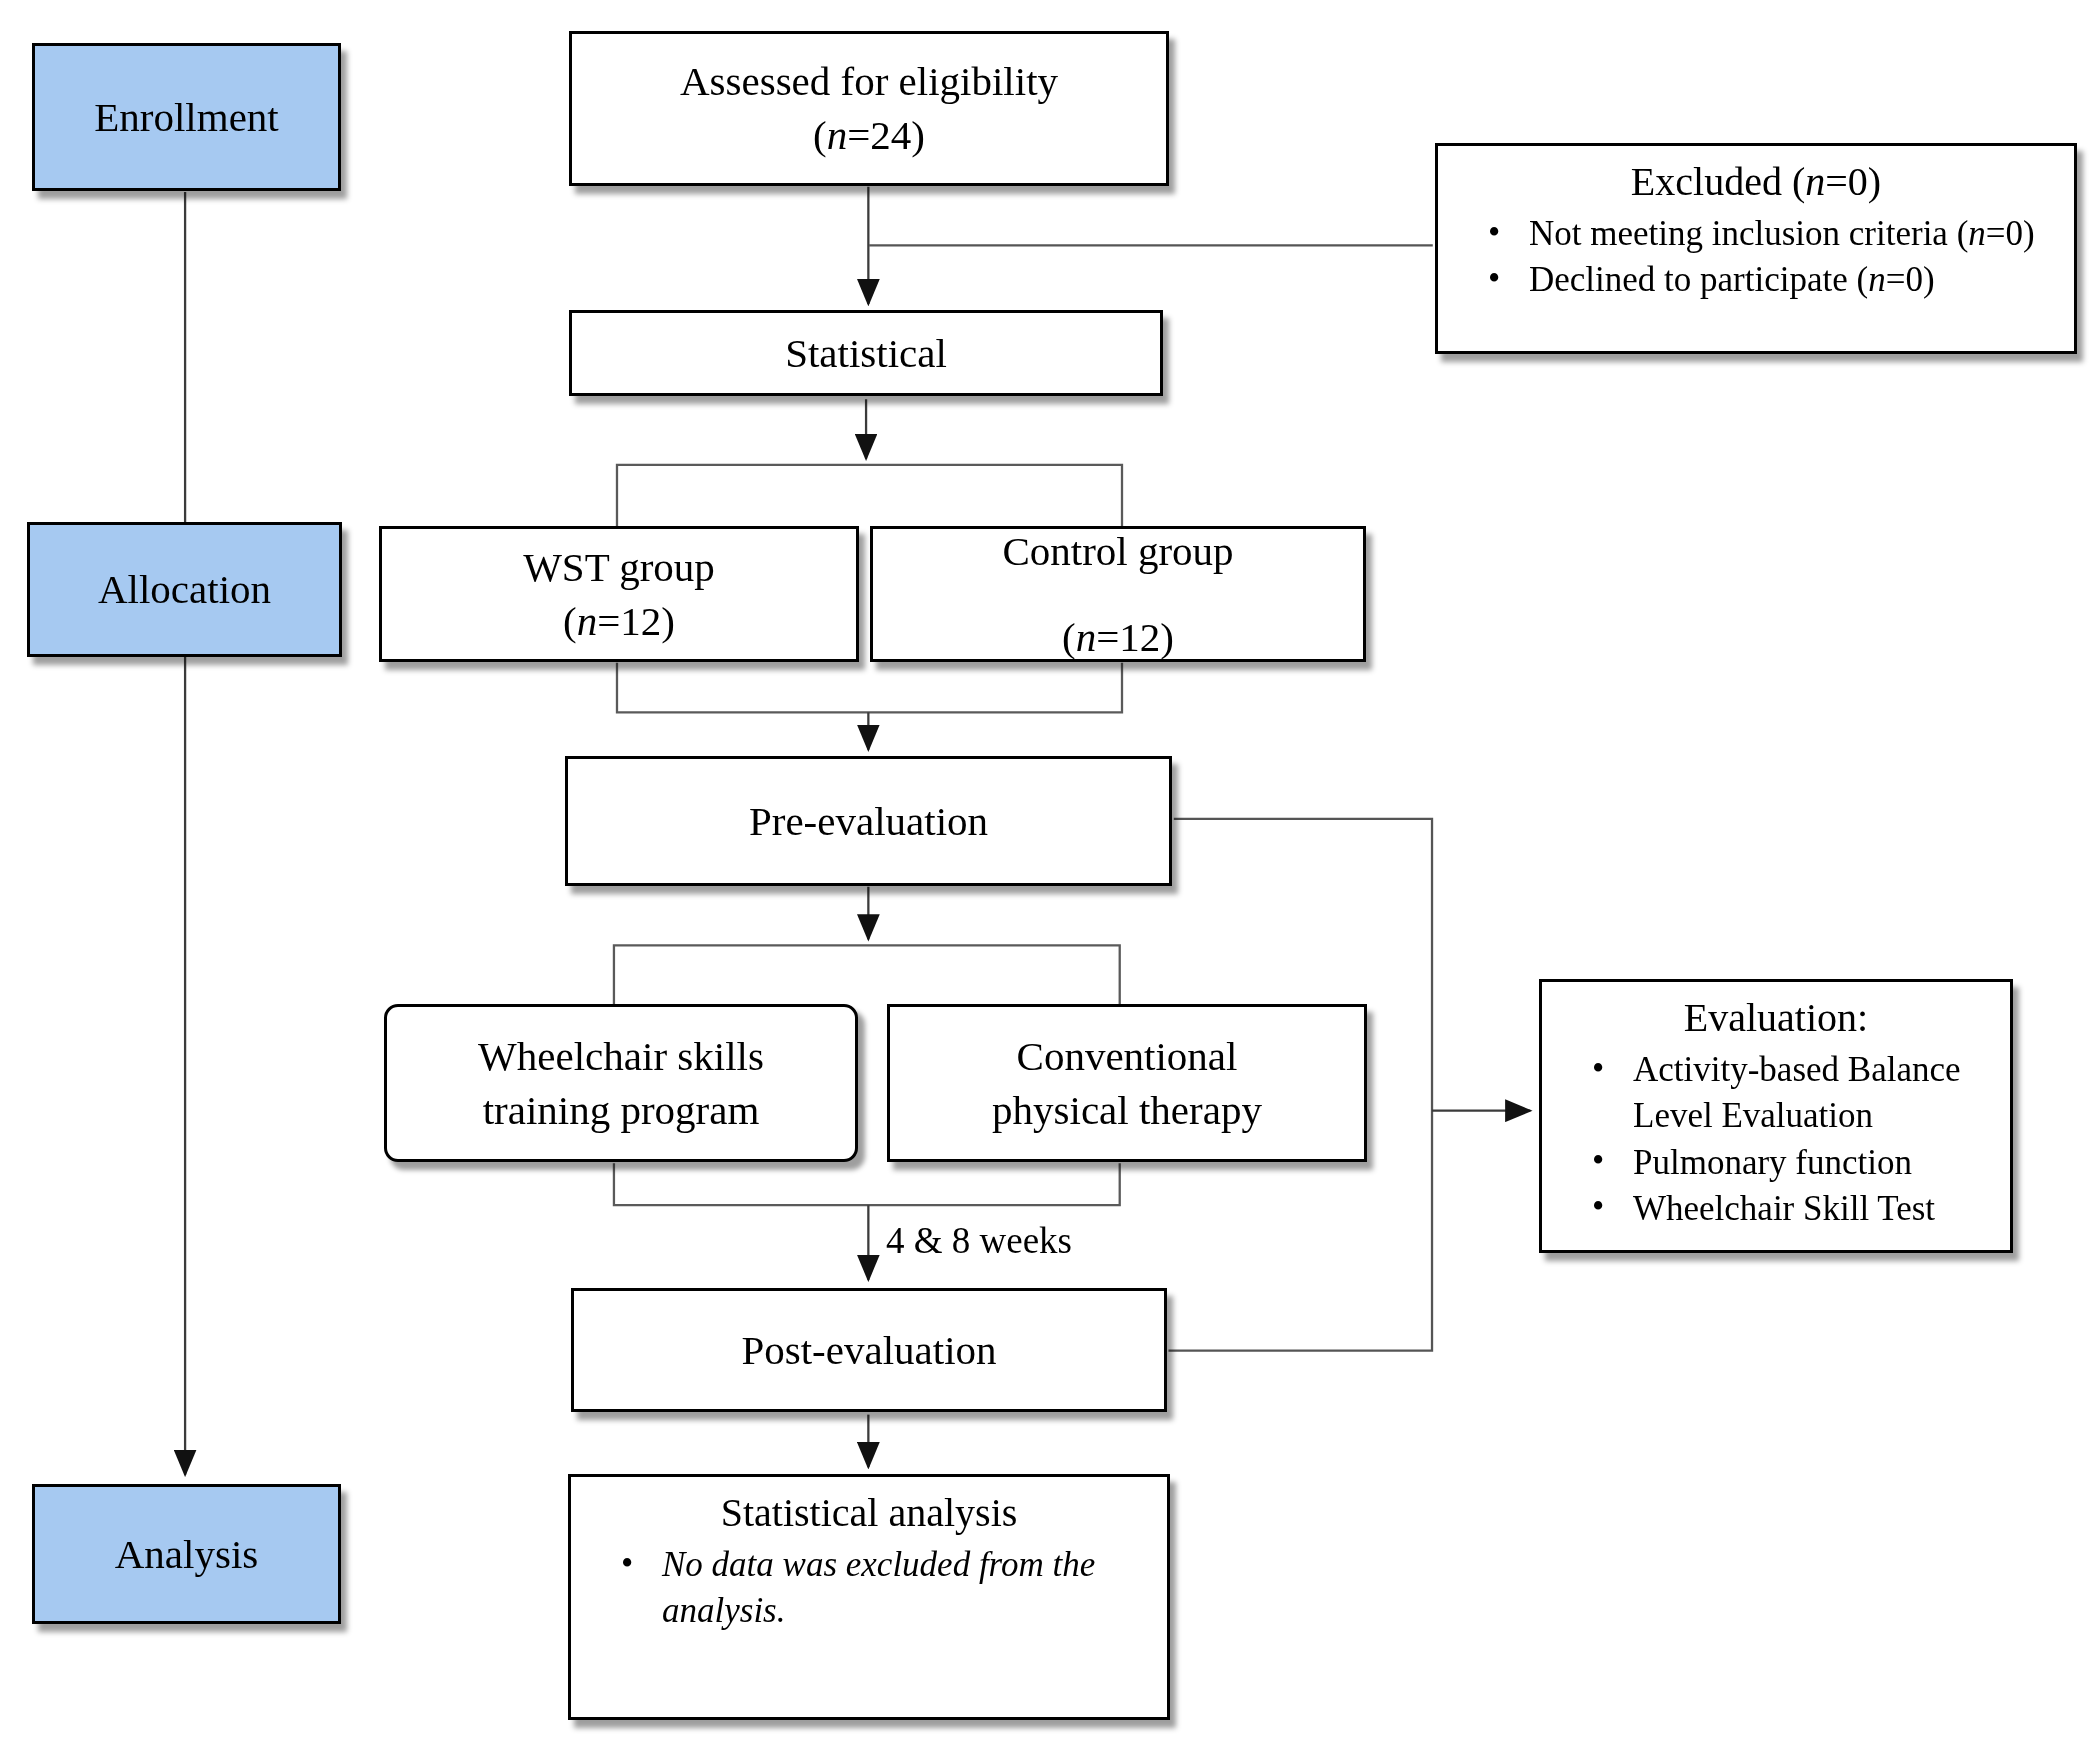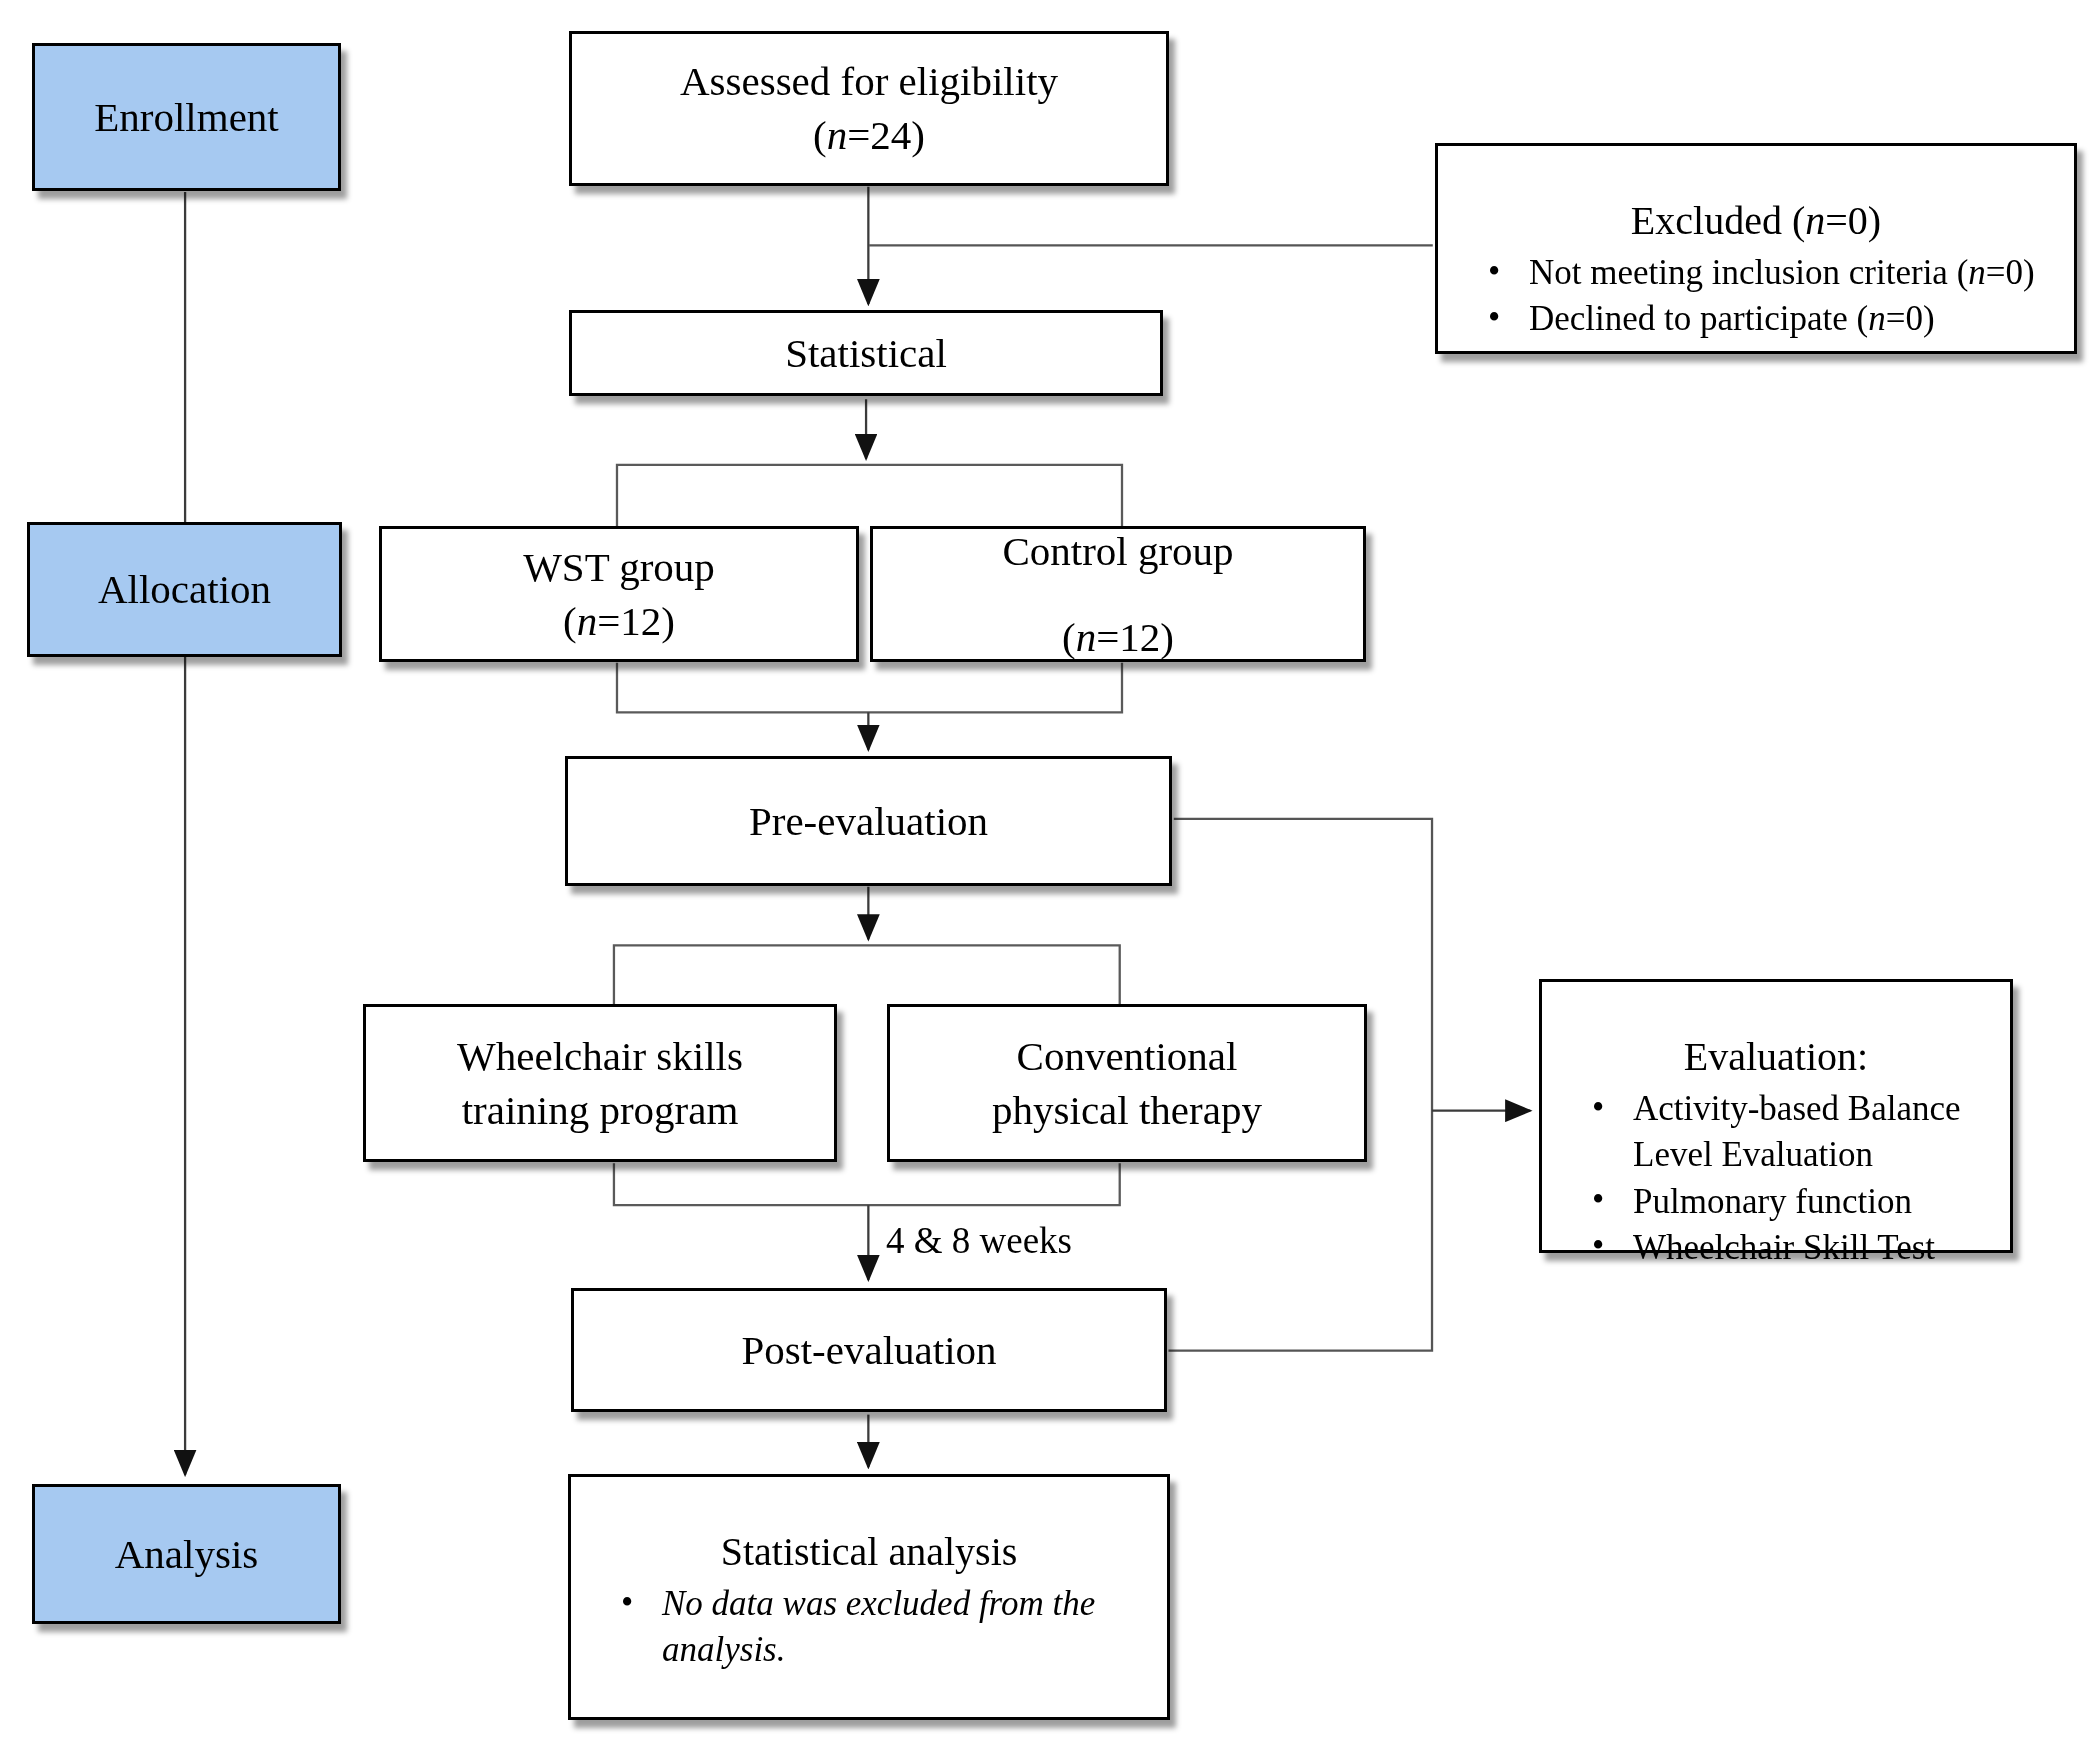--- a/index.html
+++ b/index.html
@@ -22,21 +22,21 @@
     flex-direction:column;
     align-items:center;
     justify-content:center;
     text-align:center;
     font-size:41px;
     line-height:1.32;
   }
   .box.blue { background:#A6C9F1; }
   .box.thin { border-width:3px; }
   .box.list-box { justify-content:flex-start; }
-  .box-title { font-size:40px; line-height:1.25; padding-top:10.7px;margin-top:39px; }
+  .box-title { font-size:40px; line-height:1.25; padding-top:10.7px; }
   ul.bullets {
     list-style:none;
     margin:4.6px 0 0 0;
     padding:0 23px 0 44px;
     align-self:stretch;
     text-align:left;
     font-size:35px;
     line-height:1.32;
   }
   ul.bullets li { position:relative; padding-left:47px; }
@@ -56,21 +56,21 @@
   }
   
   .b-enrollment   { left:32px;   top:43px;   width:309px; height:148px; }
   .b-assessed     { left:569px;  top:30.5px;   width:600px; height:155px; }
   .b-excluded     { left:1435px; top:143px;  width:642px; height:211px; }
   .b-randomized   { left:569px;  top:310px;  width:594px; height:86px; }
   .b-wst          { left:379px;  top:526px;  width:480px; height:136px; }
   .b-control      { left:870px; top:526px;  width:496px; height:136px;gap:32px; }
   .b-allocation   { left:27px;   top:522px;  width:315px; height:135px; }
   .b-preeval      { left:565px;  top:756px;  width:607px; height:130px; }
-  .b-wheelchair   { left:363px;  top:1004px; width:474px; height:158px; }
+  .b-wheelchair   { left:384px;  top:1004px; width:474px; height:158px;border-radius:14px; }
   .b-conventional { left:887px; top:1004px; width:480px; height:158px; }
   .b-evaluation   { left:1539px; top:979px; width:474px; height:274px; }
   .b-posteval     { left:571px;  top:1288px; width:596px; height:124px; }
   .b-statistical  { left:568px;  top:1474px; width:602px; height:246px; }
   .b-analysis     { left:32px;   top:1484px; width:309px; height:140px; }
 </style>
 </head>
 <body>
 
 <div class="canvas">

